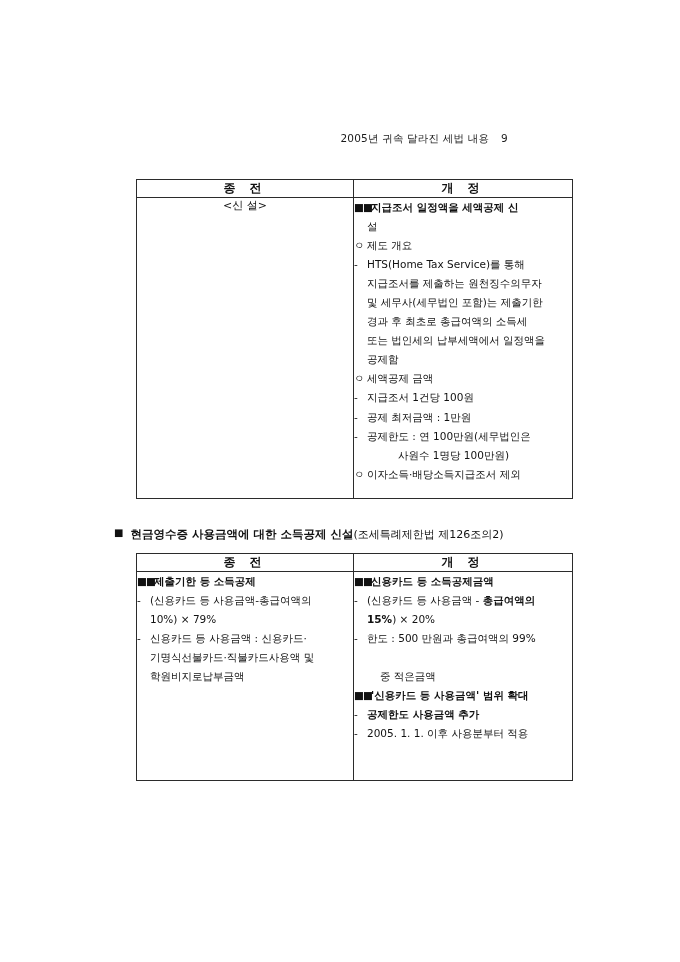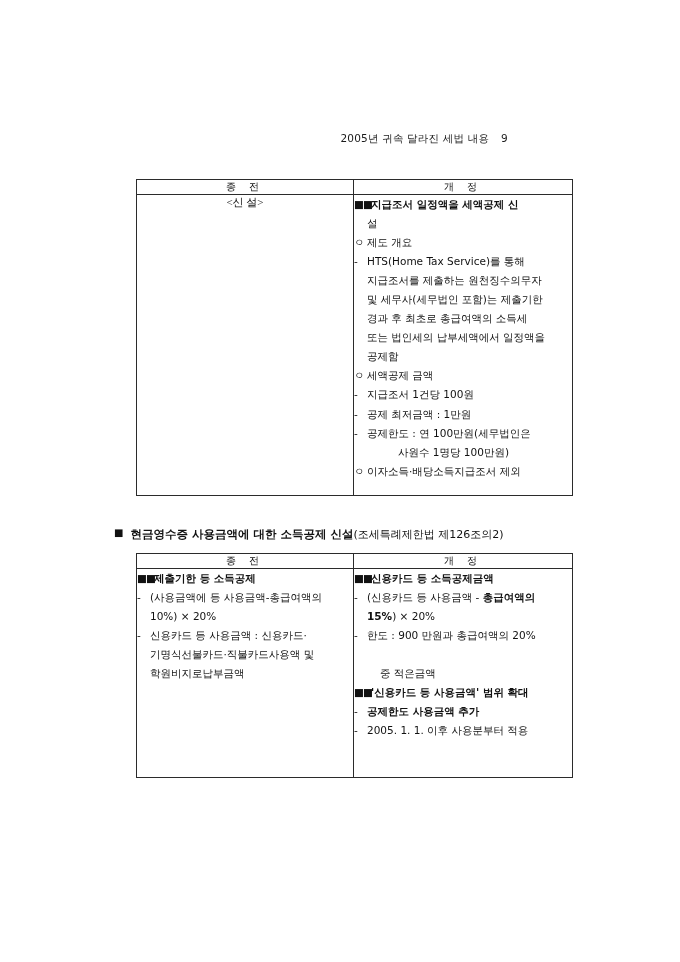--- a/index.html
+++ b/index.html
@@ -42,38 +42,37 @@
     border-collapse: collapse;
     table-layout: fixed;
   }
   .doc-table td, .doc-table th {
     border: 1px solid #2b2b2b;
     vertical-align: top;
     padding: 0;
   }
   .col-head {
     text-align: center;
-    font-size: 10px;
+    font-size: 12px;
     letter-spacing: 5px;
     padding: 7px 0 7px 0;
-    font-weight: normal;
+    font-weight: bold;
     vertical-align: middle;
   }
 
   .cell-body {
     padding: 10px 10px 12px 12px;
     font-size: 10.5px;
     line-height: 1.72;
   }
 
   .centered-cell {
     text-align: center;
     vertical-align: middle;
     font-size: 11px;
-    font-family: Liberation Serif, serif;
   }
 
   
   .ln {
     display: block;
     position: relative;
     padding-left: 13px;
     margin: 0 0 1px 0;
     white-space: pre-wrap;
   }
@@ -176,33 +175,33 @@
   <table class="doc-table" id="table2">
     <tbody>
         <tr>
       <th class="col-head c1">종     전</th>
       <th class="col-head c2">개     정</th>
     </tr>
     <tr>
       <td class="cell-body body-left">
         <div>
               <span class="ln sq"><span class="mk">■■</span><span>제출기한 등 소득공제</span></span>
-              <span class="ln"><span class="mk">-</span><span>(사용금액에 등 사용금액-총급여액의</span></span>
-              <span class="ln cont"><span>10%) × 20%</span></span>
+              <span class="ln"><span class="mk">-</span><span>(신용카드 등 사용금액-총급여액의</span></span>
+              <span class="ln cont"><span>10%) × 79%</span></span>
               <span class="ln"><span class="mk">-</span><span>신용카드 등 사용금액 : 신용카드·</span></span>
               <span class="ln cont"><span>기명식선불카드·직불카드사용액 및</span></span>
               <span class="ln cont"><span>학원비지로납부금액</span></span>
             </div>
       </td>
       <td class="cell-body">
         <div>
               <span class="ln sq"><span class="mk">■■</span><span>신용카드 등 소득공제금액</span></span>
               <span class="ln"><span class="mk">-</span><span>(신용카드 등 사용금액 - <b class="em">총급여액의</b></span></span>
               <span class="ln cont"><span><b class="em">15%</b>) × 20%</span></span>
-              <span class="ln"><span class="mk">-</span><span>한도 : 900 만원과 총급여액의 20%</span></span>
+              <span class="ln"><span class="mk">-</span><span>한도 : 500 만원과 총급여액의 99%</span></span>
               <span class="ln cont2"><span>중 적은금액</span></span>
               <span class="ln sq"><span class="mk">■■</span><span>'신용카드 등 사용금액' 범위 확대</span></span>
               <span class="ln"><span class="mk">-</span><span><b class="em">공제한도 사용금액 추가</b></span></span>
               <span class="ln"><span class="mk">-</span><span>2005. 1. 1. 이후 사용분부터 적용</span></span>
             </div>
       </td>
     </tr>
   </tbody>
     </table>
 

